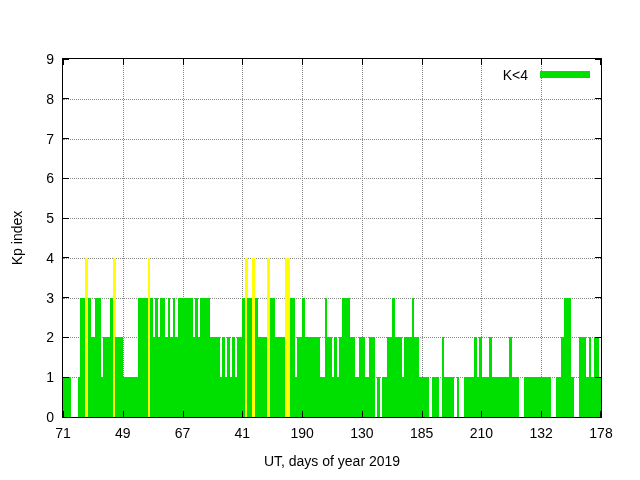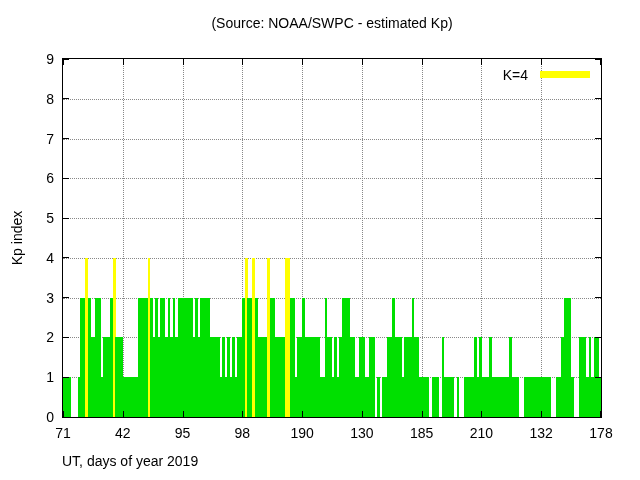--- a/index.html
+++ b/index.html
@@ -5,21 +5,21 @@
   html,body{margin:0;padding:0;background:#ffffff;}
   #stage{
     position:relative;width:640px;height:480px;background:#ffffff;
     font-family:"Liberation Sans", sans-serif;color:#000000;overflow:hidden;
   }
   .chart-title{
     position:absolute;top:15px;left:62px;width:540px;text-align:center;
     font-size:14px;white-space:nowrap;
   }
   .x-axis-label{
-    position:absolute;top:453px;left:62px;width:540px;font-size:14px;
+    position:absolute;top:453px;left:62px;width:540px;text-align:center;font-size:14px;
   }
   .y-axis-label{
     position:absolute;top:238px;left:17px;transform:translate(-50%,-50%) rotate(-90deg);
     font-size:14px;white-space:nowrap;
   }
   #plot{
     position:absolute;left:62px;top:58px;width:540px;height:360px;
     border:1px solid #000;box-sizing:border-box;
   }
   #plot-inner{position:absolute;left:0;top:0;right:0;bottom:0;overflow:hidden;}
@@ -31,21 +31,20 @@
   .x-tick-label{position:absolute;top:425px;width:44px;margin-left:-22px;text-align:center;font-size:14px;}
   #legend{position:absolute;top:4px;right:11px;z-index:4;}
   .legend-row{display:flex;align-items:center;justify-content:flex-end;height:23px;}
   .legend-label{font-size:14px;margin-right:12px;}
   .legend-swatch{width:50px;height:7px;}
 </style>
 </head>
 <body>
 
 <div id="stage">
-  <div class="chart-title">(Source: NOAA/SWPC - estimated Kp)</div>
   <div class="y-axis-label">Kp index</div>
   <div class="x-axis-label">UT, days of year 2019</div>
 
   <div id="plot">
     <div id="plot-inner">
         <div class="tick" style="width: 6px; height: 1px; top: 357.5px; left: 0px;"></div>
         <div class="tick" style="width: 6px; height: 1px; top: 357.5px; right: 0px;"></div>
         <div class="gridline-h" style="top: 318.222px;"></div>
         <div class="tick" style="width: 6px; height: 1px; top: 317.722px; left: 0px;"></div>
         <div class="tick" style="width: 6px; height: 1px; top: 317.722px; right: 0px;"></div>
@@ -296,41 +295,41 @@
         <div class="kp-bar" style="left: 520.565px; width: 2.79074px; height: 79.5556px; background: rgb(0, 224, 0);"></div>
         <div class="kp-bar" style="left: 523.056px; width: 2.79074px; height: 39.7778px; background: rgb(0, 224, 0);"></div>
         <div class="kp-bar" style="left: 525.546px; width: 2.79074px; height: 79.5556px; background: rgb(0, 224, 0);"></div>
         <div class="kp-bar" style="left: 528.037px; width: 2.79074px; height: 39.7778px; background: rgb(0, 224, 0);"></div>
         <div class="kp-bar" style="left: 530.528px; width: 2.79074px; height: 79.5556px; background: rgb(0, 224, 0);"></div>
         <div class="kp-bar" style="left: 533.019px; width: 2.79074px; height: 79.5556px; background: rgb(0, 224, 0);"></div>
         <div class="kp-bar" style="left: 535.509px; width: 2.79074px; height: 39.7778px; background: rgb(0, 224, 0);"></div>
       </div>
     <div id="legend">
       <div class="legend-row">
-        <span class="legend-label">K=4</span>
-        <span class="legend-swatch" id="swatch-1" style="background: rgb(255, 255, 0);"></span>
+        <span class="legend-label">K&lt;4</span>
+        <span class="legend-swatch" id="swatch-0" style="background: rgb(0, 224, 0);"></span>
       </div>
     </div>
   </div>
 
   <div id="axis-labels">
       <div class="y-tick-label" style="top: 409px;">0</div>
       <div class="y-tick-label" style="top: 369.222px;">1</div>
       <div class="y-tick-label" style="top: 329.444px;">2</div>
       <div class="y-tick-label" style="top: 289.667px;">3</div>
       <div class="y-tick-label" style="top: 249.889px;">4</div>
       <div class="y-tick-label" style="top: 210.111px;">5</div>
       <div class="y-tick-label" style="top: 170.333px;">6</div>
       <div class="y-tick-label" style="top: 130.556px;">7</div>
       <div class="y-tick-label" style="top: 90.7778px;">8</div>
       <div class="y-tick-label" style="top: 51px;">9</div>
       <div class="x-tick-label" style="left: 63px;">71</div>
-      <div class="x-tick-label" style="left: 122.778px;">42</div>
-      <div class="x-tick-label" style="left: 182.556px;">95</div>
-      <div class="x-tick-label" style="left: 242.333px;">98</div>
+      <div class="x-tick-label" style="left: 122.778px;">49</div>
+      <div class="x-tick-label" style="left: 182.556px;">67</div>
+      <div class="x-tick-label" style="left: 242.333px;">41</div>
       <div class="x-tick-label" style="left: 302.111px;">190</div>
       <div class="x-tick-label" style="left: 361.889px;">130</div>
       <div class="x-tick-label" style="left: 421.667px;">185</div>
       <div class="x-tick-label" style="left: 481.444px;">210</div>
       <div class="x-tick-label" style="left: 541.222px;">132</div>
       <div class="x-tick-label" style="left: 601px;">178</div>
     </div>
 </div>
 
 </body></html>

